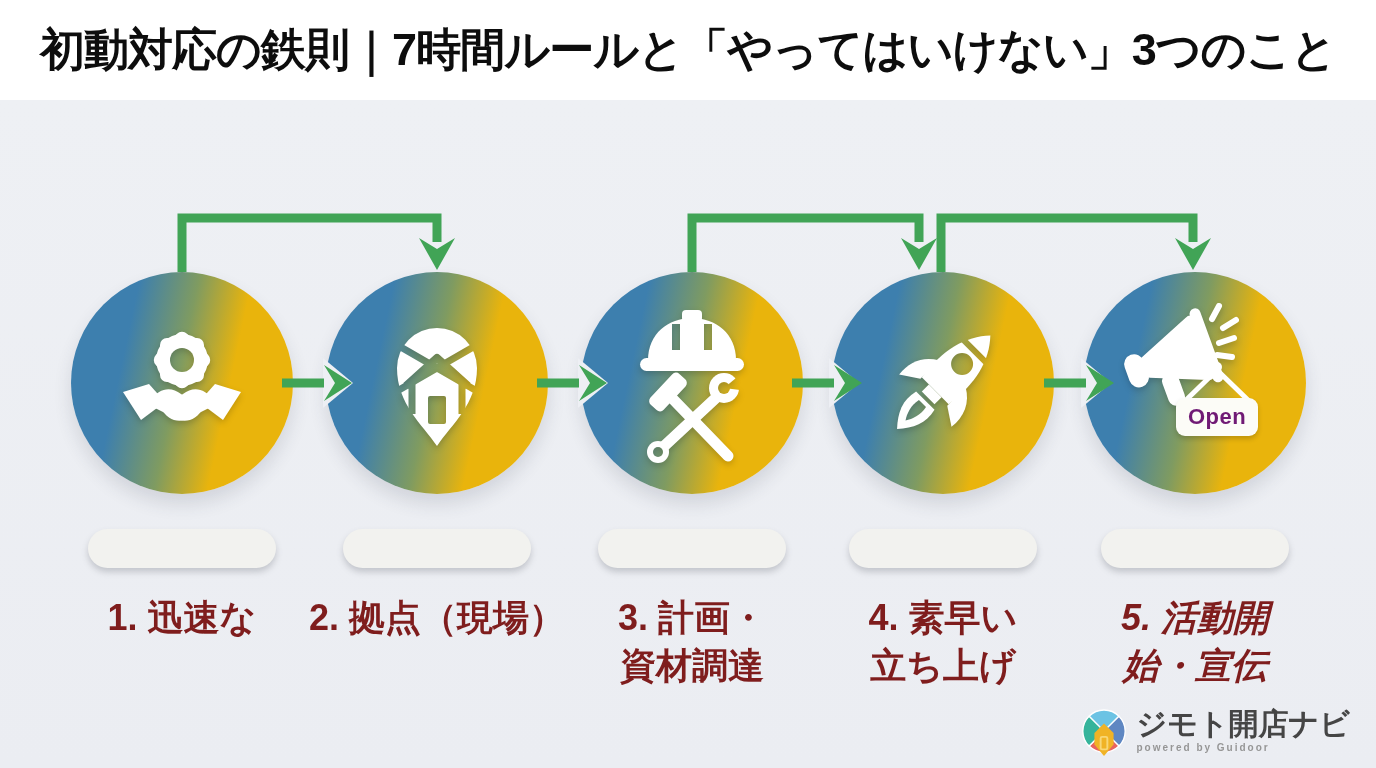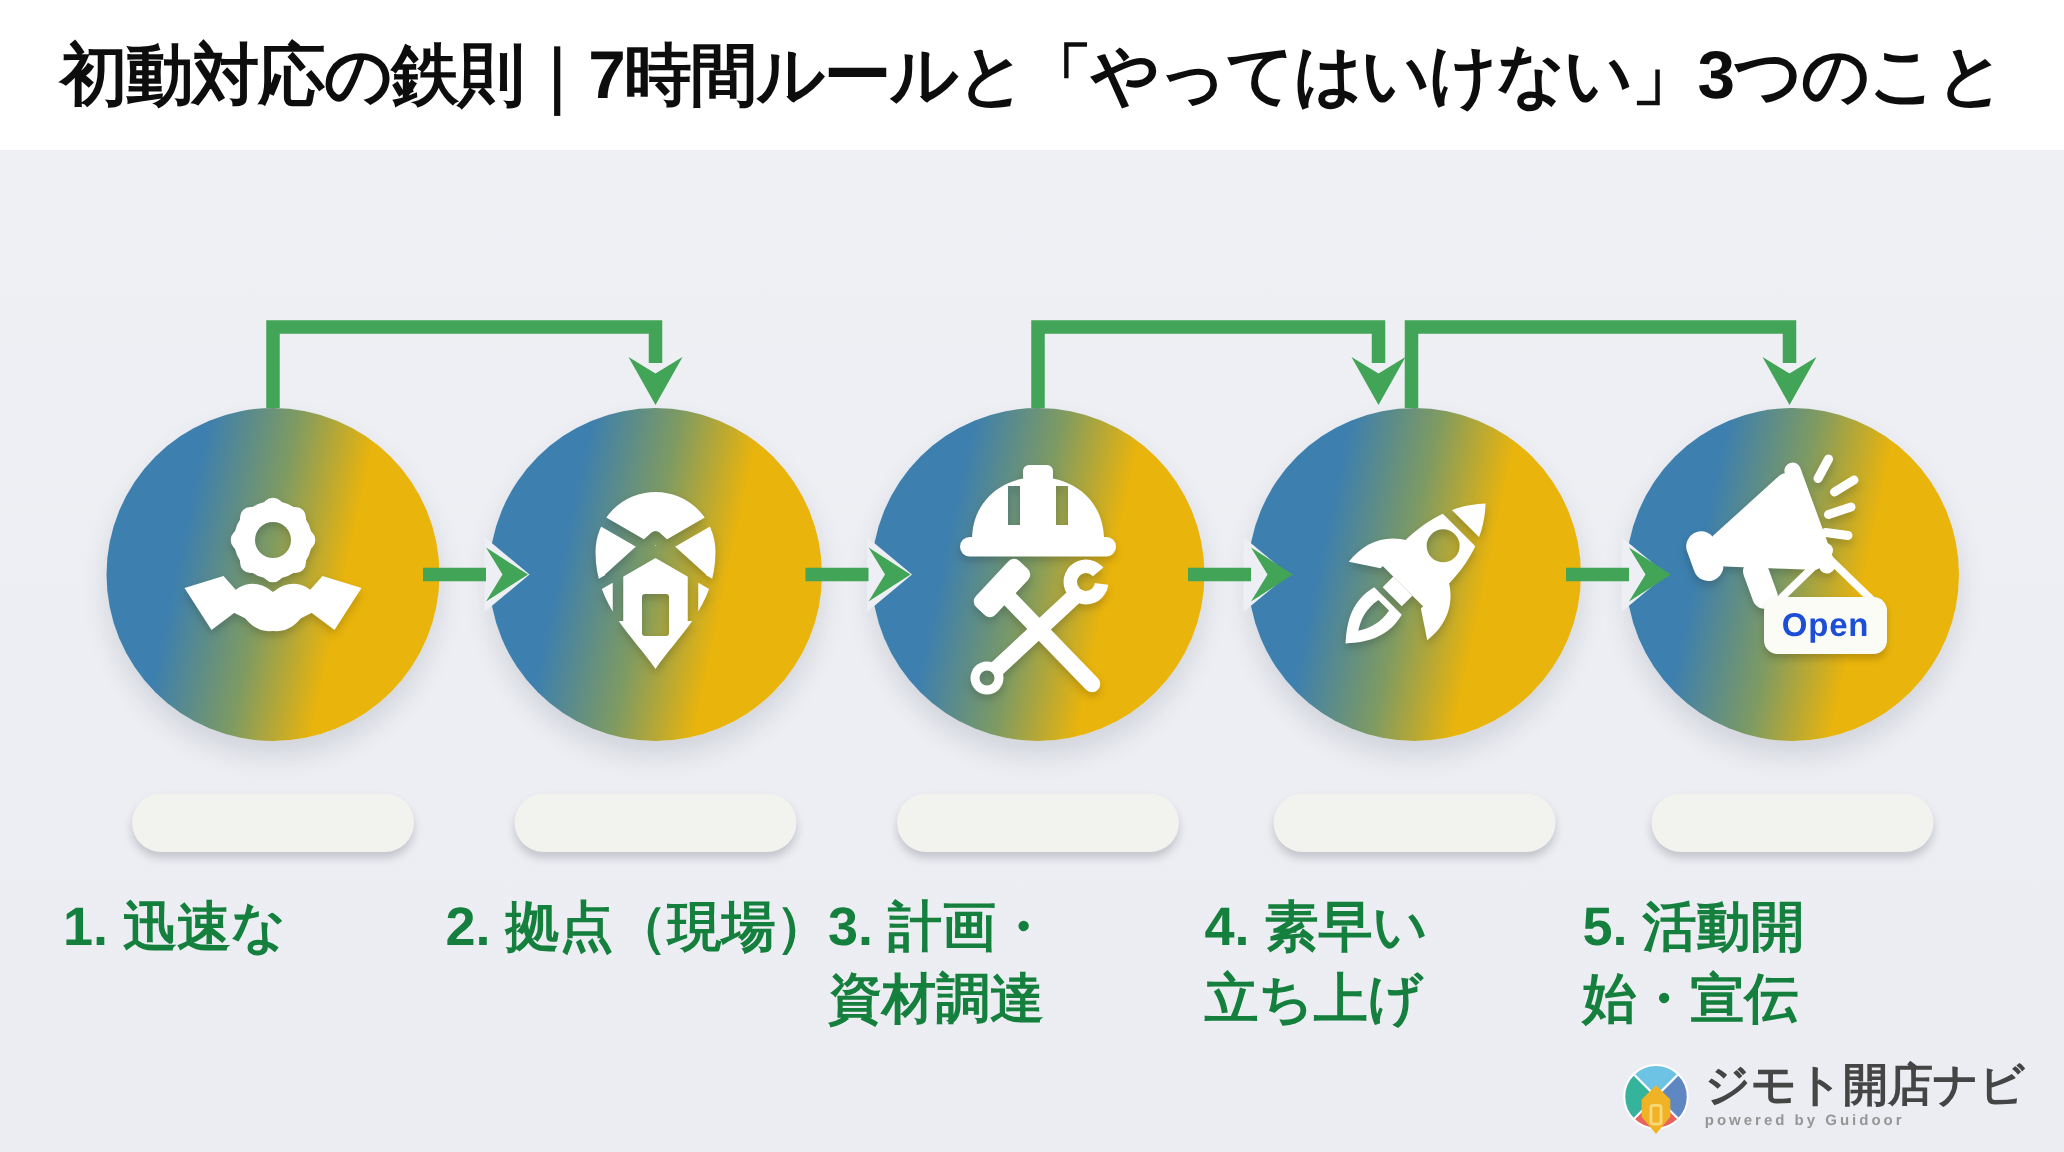--- a/index.html
+++ b/index.html
@@ -40,33 +40,33 @@
   .icon-c{position:absolute;left:50%;top:50%;transform:translate(-50%,-50%);
     filter:drop-shadow(0 3px 3px rgba(0,0,0,.18));}
   
   .pill{
     position:absolute;top:529px;width:188px;height:39px;border-radius:20px;
     background:#f2f2ef;box-shadow:0 4px 6px rgba(90,95,105,.28);
   }
   .p1{left:88px;} .p2{left:343px;} .p3{left:598px;} .p4{left:849px;} .p5{left:1101px;}
   
   .step-label{
-    position:absolute;top:594px;width:280px;
-    font-size:36px;line-height:48px;font-weight:900;color:#15803d;
-  }
-  .l1{left:42px;} .l2{left:297px;} .l3{left:552px;} .l4{left:803px;} .l5{left:1055px;}
+    position:absolute;top:594px;width:280px;text-align:center;
+    font-size:36px;line-height:48px;font-weight:900;color:#7f1d1d;
+  }
+  .l1{left:42px;} .l2{left:297px;} .l3{left:552px;} .l4{left:803px;} .l5{left:1055px;font-style:italic;}
   
   .overlay{position:absolute;inset:0;pointer-events:none;}
   
   .open-sign{
     position:absolute;left:92px;top:126px;width:82px;height:38px;border-radius:9px;
     background:#fcfcf7;display:flex;align-items:center;justify-content:center;
     box-shadow:0 3px 5px rgba(0,0,0,.18);
   }
-  .open-sign span{font-size:22px;font-weight:bold;color:#1d4ed8;letter-spacing:.5px;}
+  .open-sign span{font-size:22px;font-weight:bold;color:#701a75;letter-spacing:.5px;}
   
   .logo{
     position:absolute;right:26px;bottom:8px;display:flex;align-items:flex-start;gap:9px;
   }
   .logo-text{display:flex;flex-direction:column;}
   .logo-name{font-size:30px;font-weight:900;color:#454545;line-height:32px;white-space:nowrap;}
   .logo-sub{font-size:10px;font-weight:bold;color:#969696;letter-spacing:2px;margin-top:2px;}
 </style>
 </head>
 <body>

